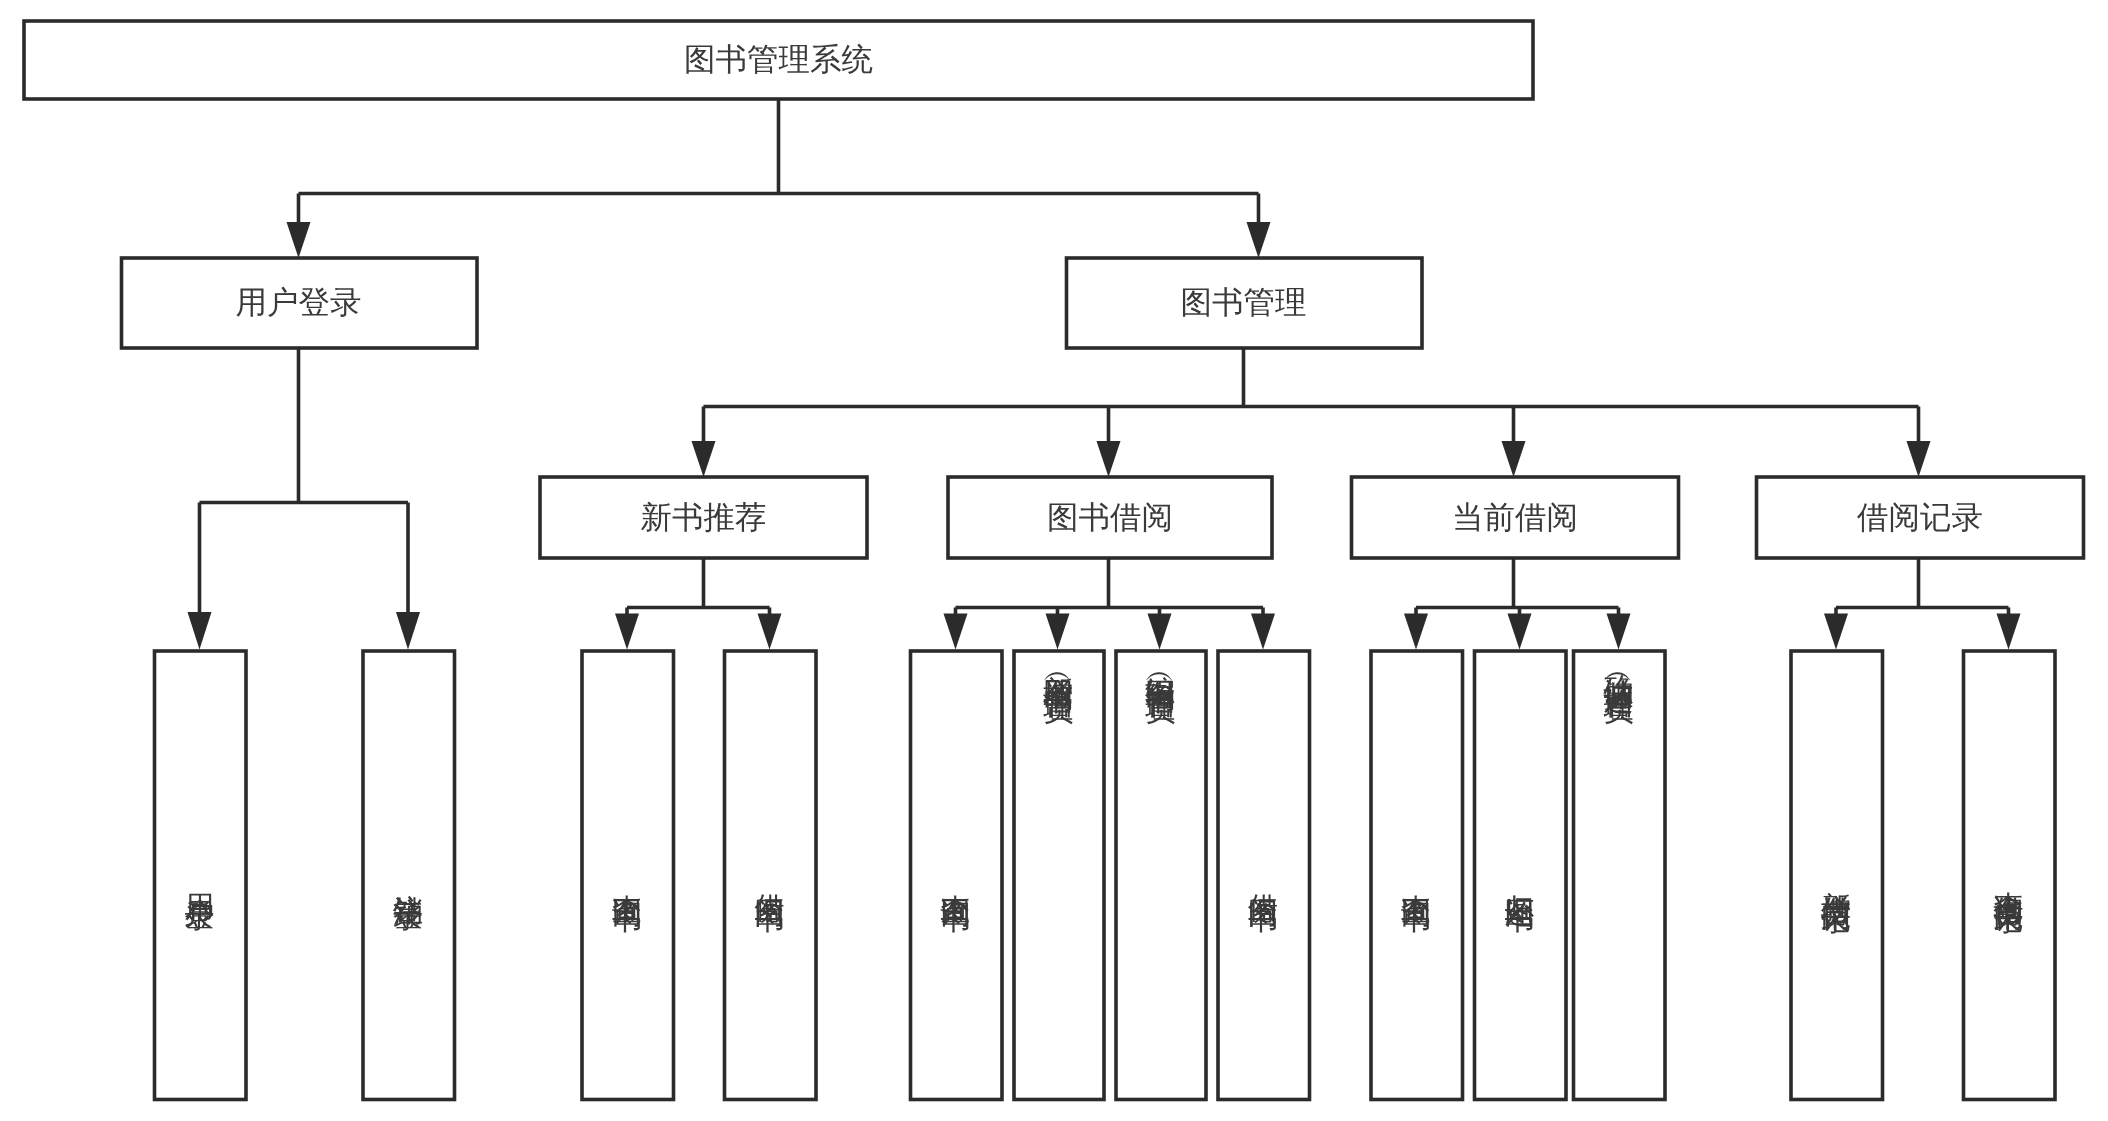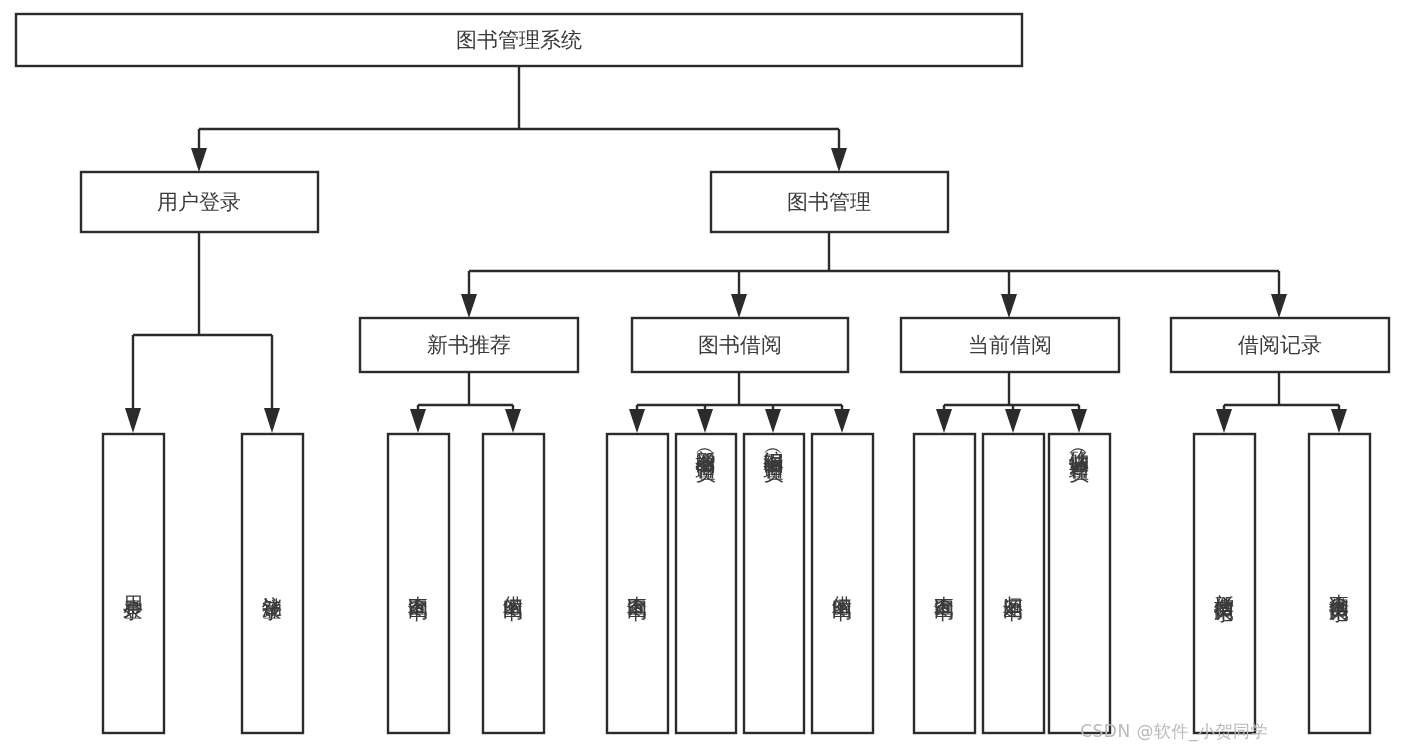--- a/index.html
+++ b/index.html
@@ -10,20 +10,21 @@
   body {
     width: 1405px;
     height: 747px;
     font-family: "DejaVu Sans", "Liberation Sans", sans-serif;
     overflow: hidden;
   }
   #diagram-root {
     position: relative;
     width: 1276px;
     height: 747px;
+    padding-left: 17px;
   }
   svg#flowchart {
     position: absolute;
     top: 0;
     left: 0;
     width: 1405px;
     height: 747px;
     display: block;
   }
   .node-rect {
@@ -214,15 +215,14 @@
   <div class="vlabel-wrap" style="left:607px; top:434px; width:61px; height:299px;">查询图书</div>
   <div class="vlabel-wrap" style="left:676px; top:434px; width:60px; height:299px; justify-content:flex-start;">新增图书（管理员）</div>
   <div class="vlabel-wrap" style="left:744px; top:434px; width:60px; height:299px; justify-content:flex-start;">编辑图书（管理员）</div>
   <div class="vlabel-wrap" style="left:812px; top:434px; width:61px; height:299px;">借阅图书</div>
   <div class="vlabel-wrap" style="left:914px; top:434px; width:61px; height:299px;">查询图书</div>
   <div class="vlabel-wrap" style="left:983px; top:434px; width:61px; height:299px;">归还图书</div>
   <div class="vlabel-wrap" style="left:1049px; top:434px; width:61px; height:299px; justify-content:flex-start;">确认归还（管理员）</div>
   <div class="vlabel-wrap" style="left:1194px; top:434px; width:61px; height:299px;">新增借阅记录</div>
   <div class="vlabel-wrap" style="left:1309px; top:434px; width:61px; height:299px;">查询借阅记录</div>
 
-  <div id="watermark">CSDN @软件_小贺同学</div>
 
 </div>
 
 </body></html>

